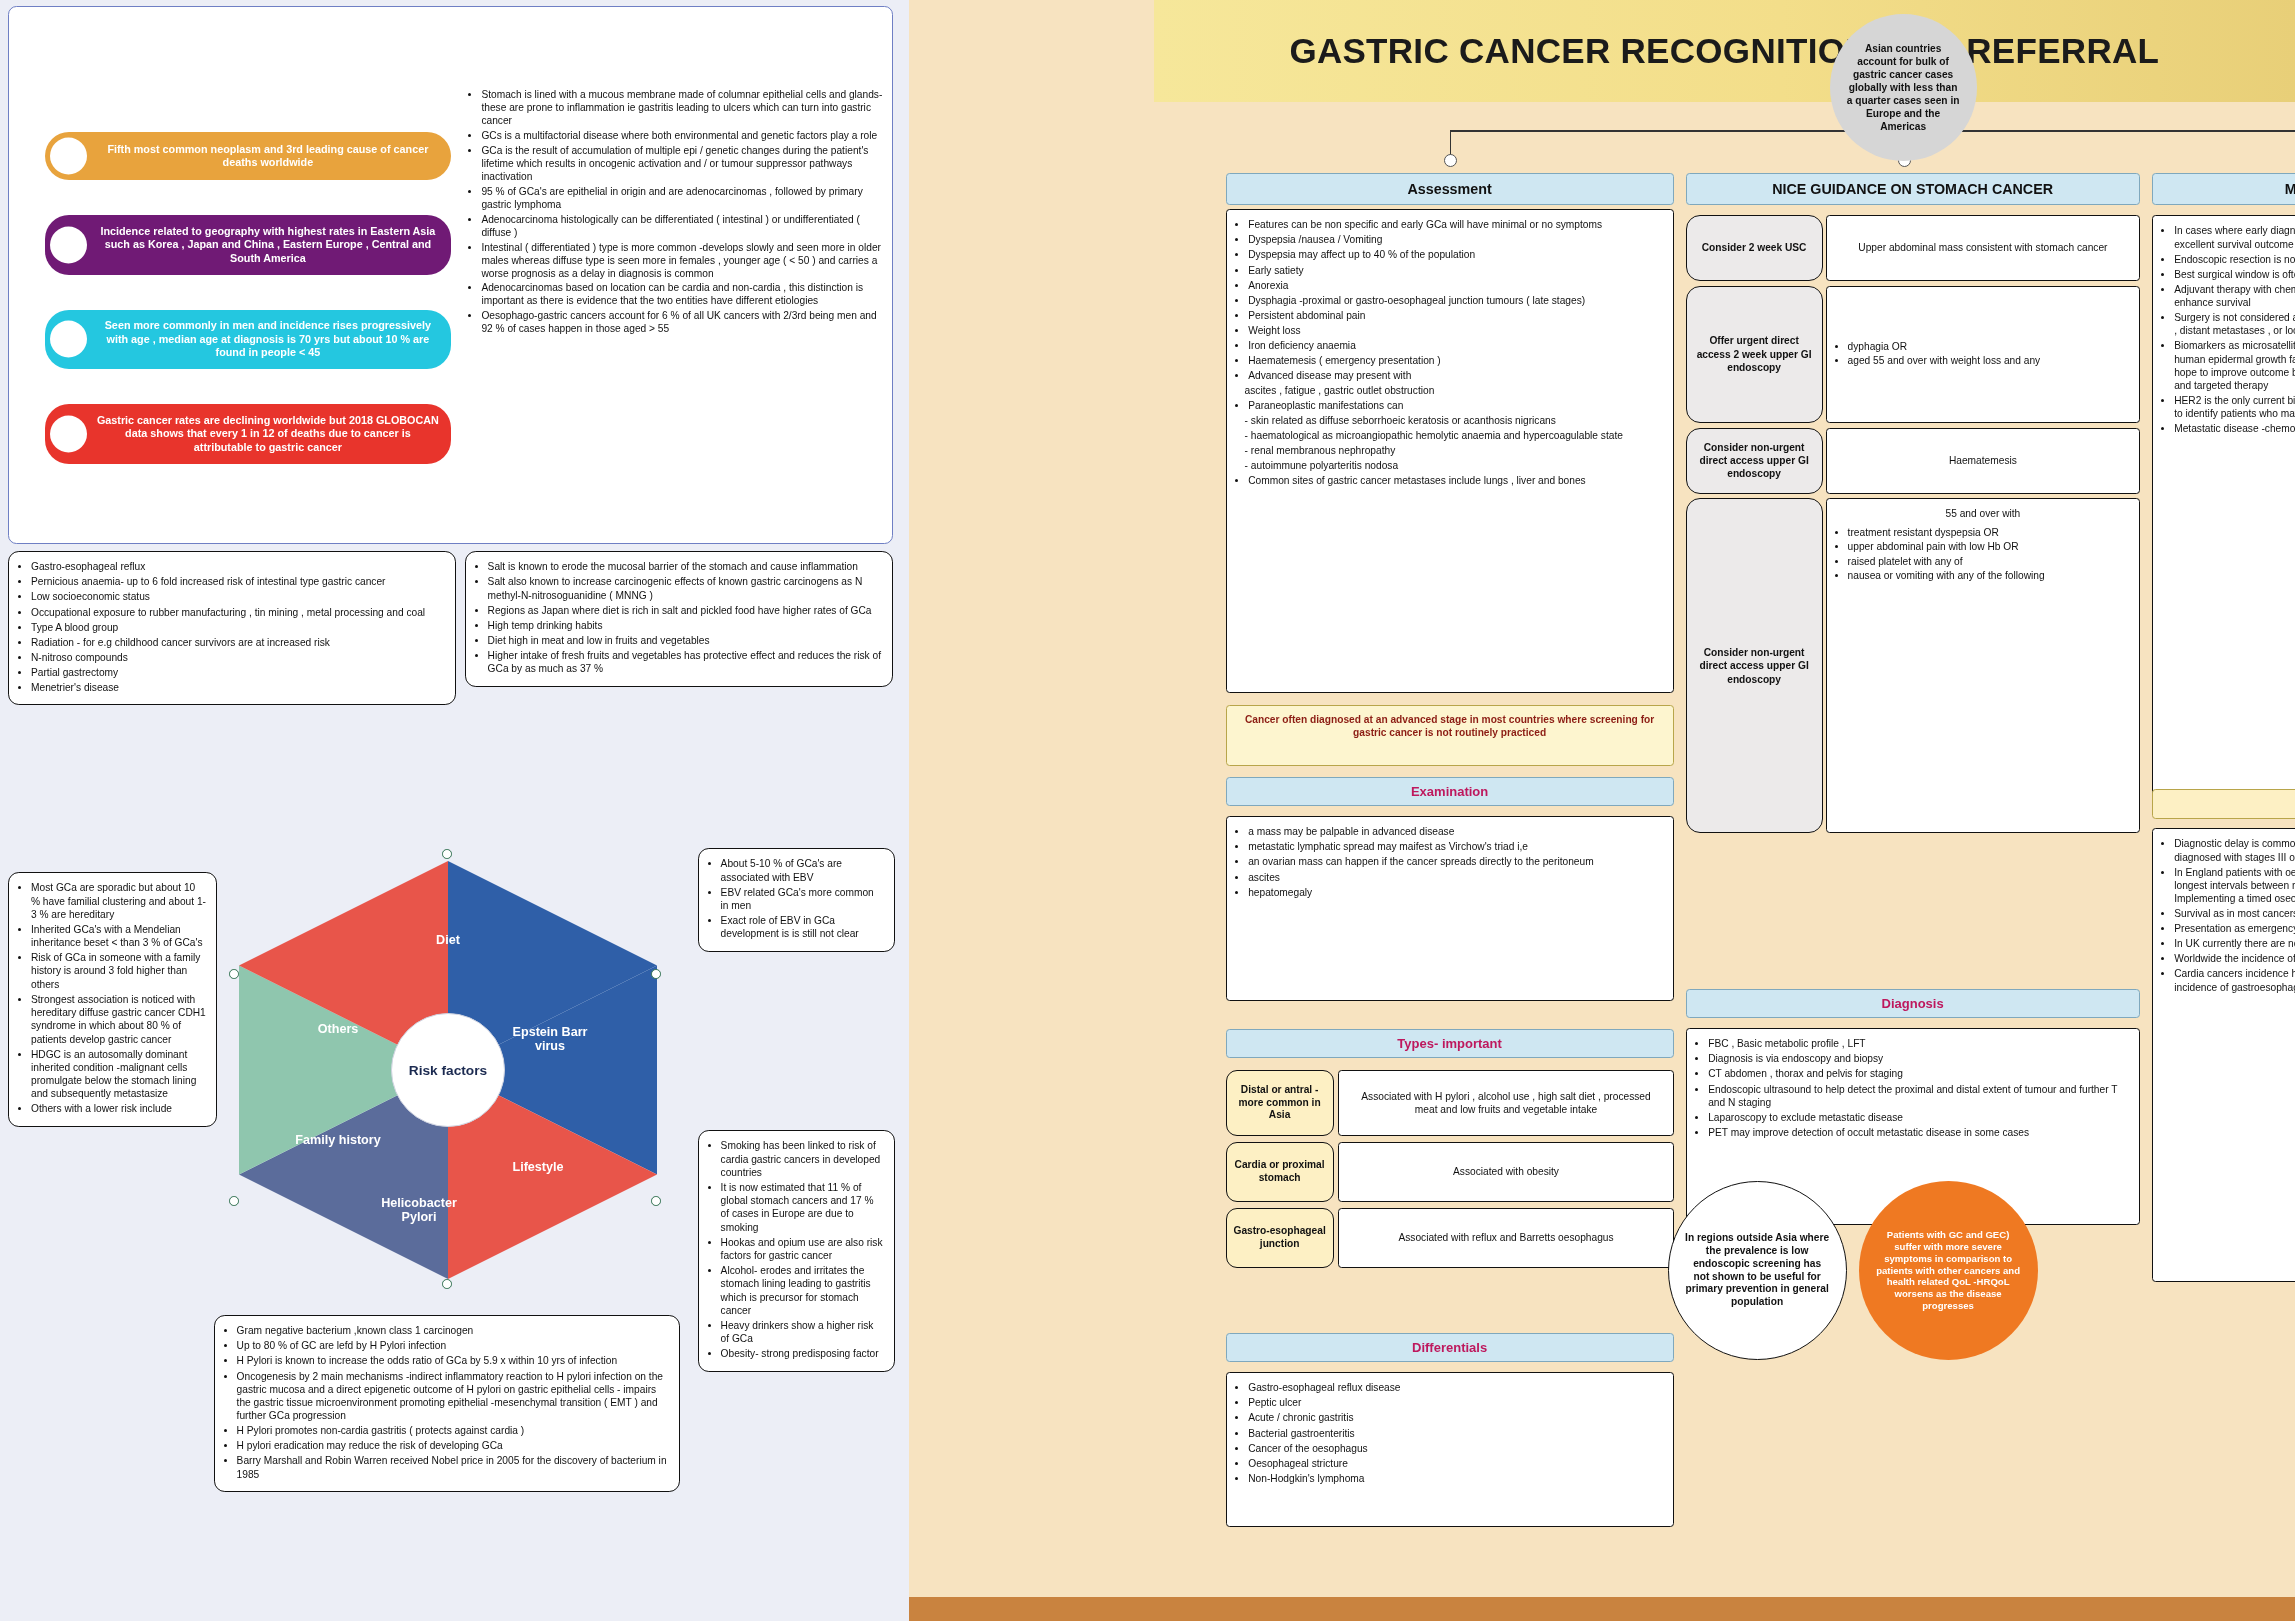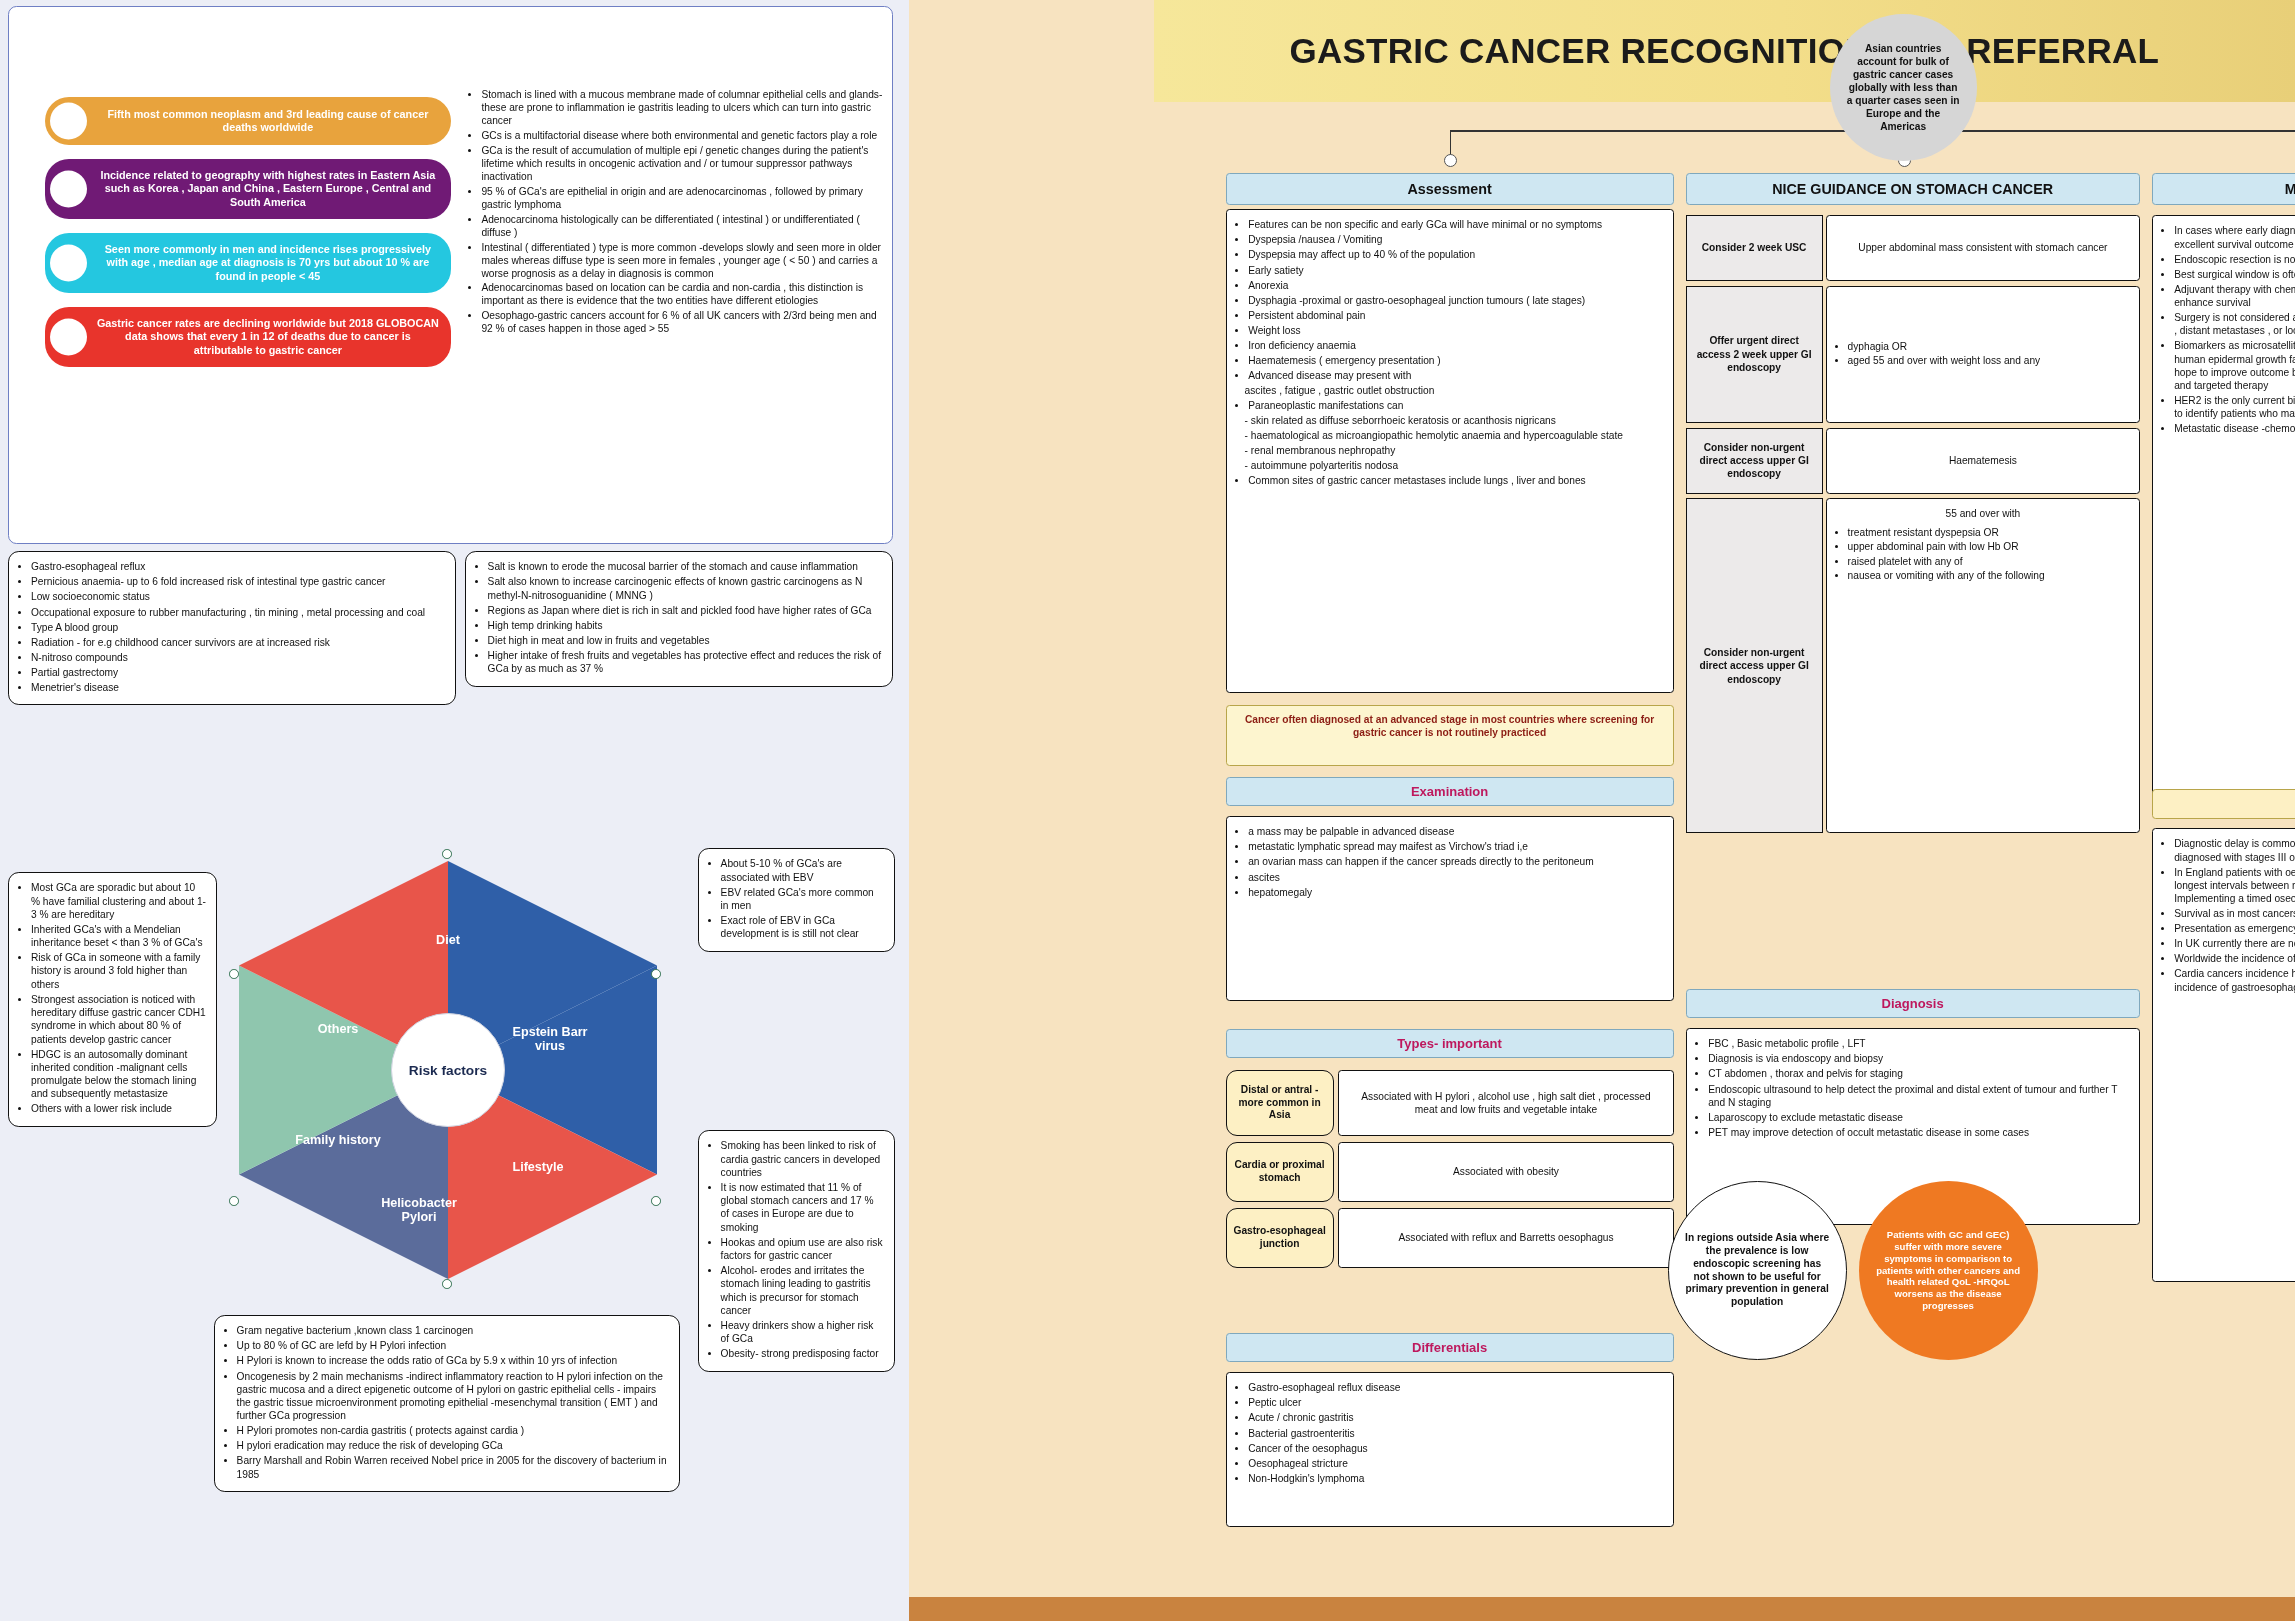--- a/index.html
+++ b/index.html
@@ -26,21 +26,21 @@
   }
   .title-main {
     text-align:center; color:#c0392b; font-size:32px; font-weight:bold;
     margin-top:24px; letter-spacing:0.3px;
   }
   .pill-col { position:absolute; left:36px; top:90px; width:406px; }
   .pill {
     position:relative; border-radius:24px; color:#fff; font-weight:bold;
     font-size:10.8px; text-align:center; padding:9.6px 12px 9.6px 51px;
     margin-bottom:14.3px; line-height:1.25; min-height:48px;
-    display:flex; align-items:center; justify-content:center;
+    display:flex; align-items:center; justify-content:center;margin-top:35px;
   }
   .pill .knob {
     position:absolute; left:4.8px; top:50%; transform:translateY(-50%);
     width:37px; height:37px; border-radius:50%; background:#fff;
   }
   .pill.p1 { background:#e8a33d; }
   .pill.p2 { background:#701a75; }
   .pill.p3 { background:#24c7e0; }
   .pill.p4 { background:#e8342c; }
 
@@ -132,21 +132,21 @@
     font-size:10.2px; line-height:1.3; padding:7.2px 8.4px;
   }
 
   .ylabel {
     background:#fdf0c4; border:0.9px solid #111; border-radius:11px;
     font-weight:bold; font-size:10.2px; text-align:center; color:#111;
     display:flex; align-items:center; justify-content:center;
     padding:6px 4.8px; line-height:1.25;
   }
   .greybox {
-    background:#eceaea; border:0.9px solid #111; border-radius:0;
+    background:#eceaea; border:0.9px solid #111; border-radius:14px;
     font-size:10.2px; color:#111; display:flex; align-items:center;
     justify-content:center; text-align:center; padding:6px 7.2px;
     font-weight:bold; line-height:1.3;
   }
   .nicecell {
     background:#ffffff; border:0.9px solid #111; border-radius:3.6px;
     font-size:10.2px; color:#111; padding:7.2px 8.4px; line-height:1.3;
   }
   .nicecell ul { margin:0; padding-left:12px; }
   .nicecell li { margin-bottom:1.2px; }

